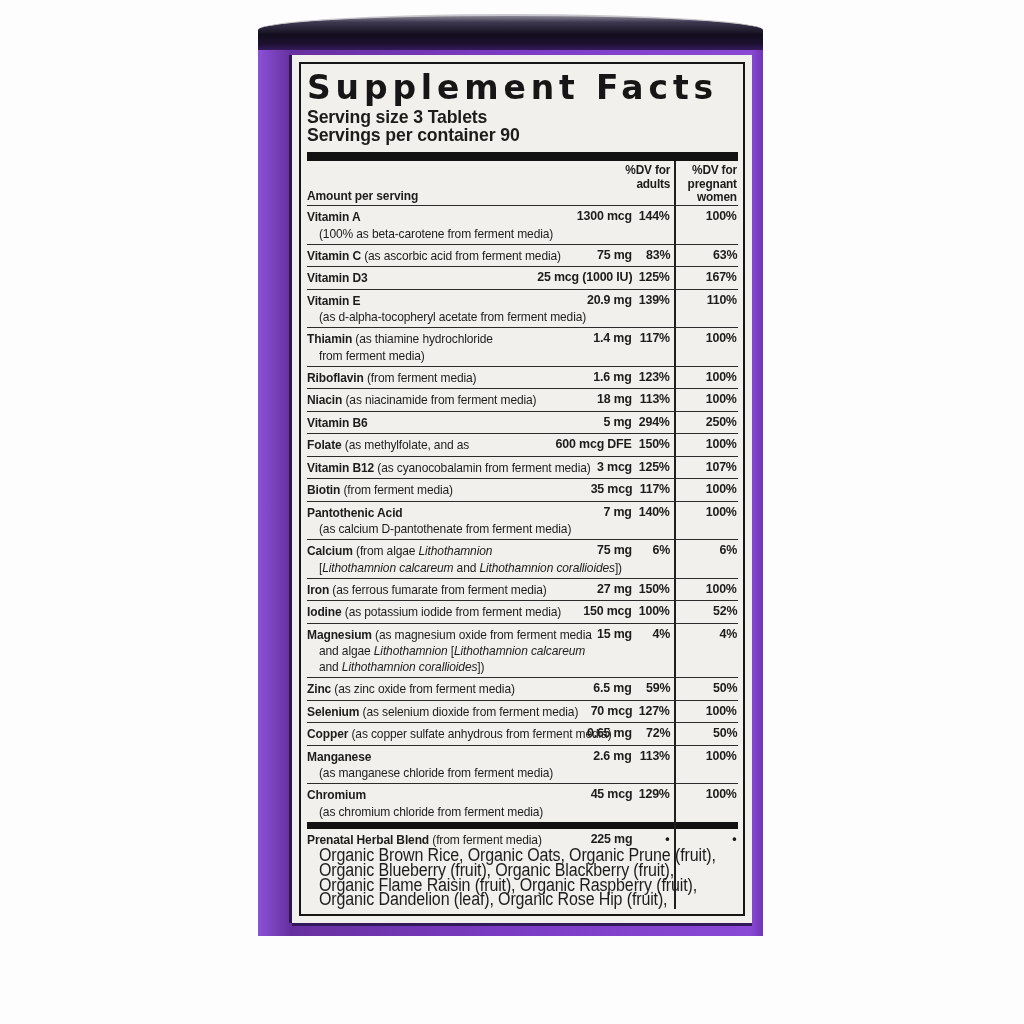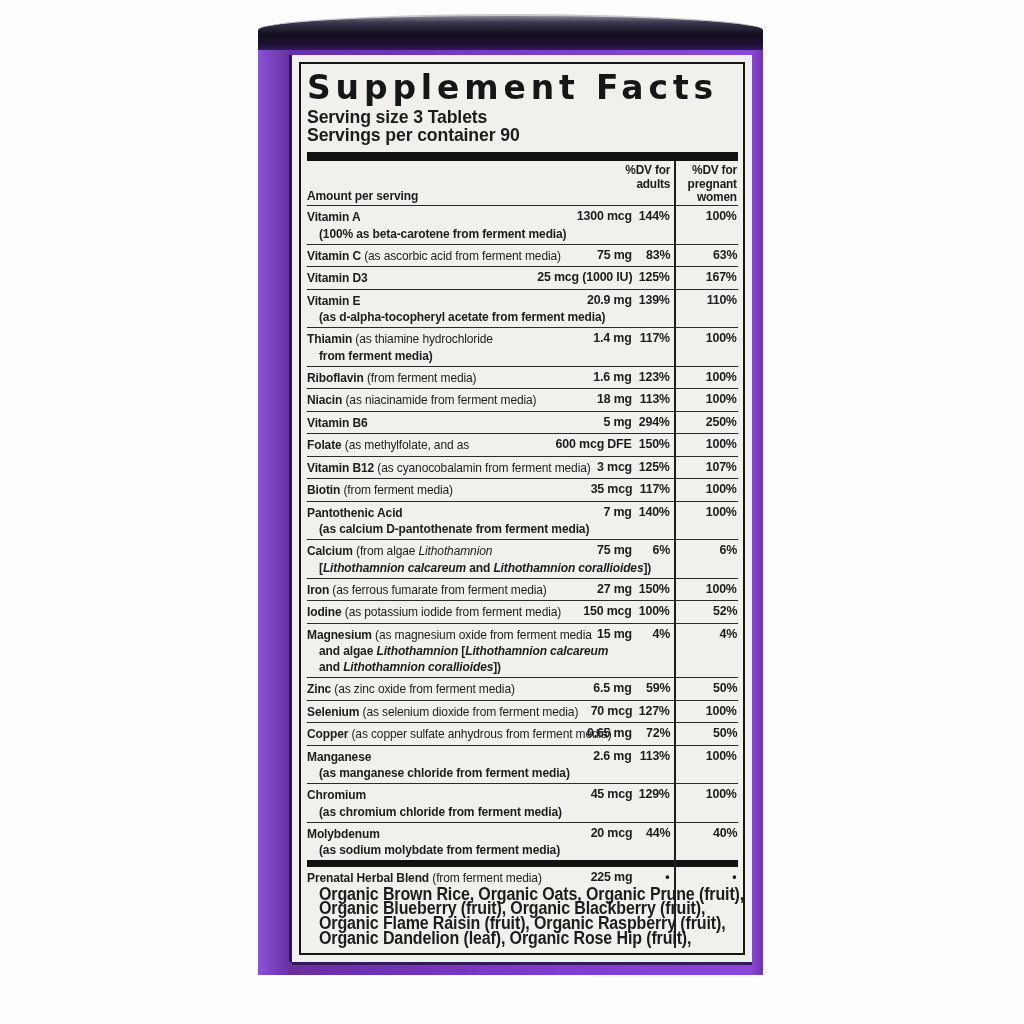--- a/index.html
+++ b/index.html
@@ -59,21 +59,21 @@
   .cond{display:inline-block;transform:scaleX(.89);transform-origin:0 50%;white-space:nowrap;letter-spacing:-.15px;}
   .l1{font-size:13.5px;line-height:16.5px;}
   .nm{font-weight:700;}
   .val{
     position:absolute;top:2px;font-size:13.5px;line-height:16px;font-weight:700;
     white-space:nowrap;transform:scaleX(.92);transform-origin:100% 50%;letter-spacing:-.2px;
   }
   .amt{right:106px;}
   .dv1{right:68px;}
   .dv2{right:1px;}
-  .subline{padding-left:12px;font-size:13.5px;line-height:16px;font-weight:bold;}
+  .subline{padding-left:12px;font-size:13.5px;line-height:16px;}
   .subline.herb{font-size:18px;line-height:14.8px;}
   i{font-style:italic;}
 </style>
 </head>
 <body>
 
 <div class="box">
   <div class="top-dark"></div>
   <div class="body">
     <div class="panel">
@@ -111,21 +111,20 @@
               <div class="row"><span class="cond l1"><b class="nm">Pantothenic Acid</b></span><span class="val amt">7 mg</span><span class="val dv1">140%</span><span class="val dv2">100%</span><div class="subline"><span class="cond">(as calcium D-pantothenate from ferment media)</span></div></div>
               <div class="row"><span class="cond l1"><b class="nm">Calcium</b> (from algae <i>Lithothamnion</i></span><span class="val amt">75 mg</span><span class="val dv1">6%</span><span class="val dv2">6%</span><div class="subline"><span class="cond">[<i>Lithothamnion calcareum</i> and <i>Lithothamnion corallioides</i>])</span></div></div>
               <div class="row"><span class="cond l1"><b class="nm">Iron</b> (as ferrous fumarate from ferment media)</span><span class="val amt">27 mg</span><span class="val dv1">150%</span><span class="val dv2">100%</span></div>
               <div class="row"><span class="cond l1"><b class="nm">Iodine</b> (as potassium iodide from ferment media)</span><span class="val amt">150 mcg</span><span class="val dv1">100%</span><span class="val dv2">52%</span></div>
               <div class="row"><span class="cond l1"><b class="nm">Magnesium</b> (as magnesium oxide from ferment media</span><span class="val amt">15 mg</span><span class="val dv1">4%</span><span class="val dv2">4%</span><div class="subline"><span class="cond">and algae <i>Lithothamnion</i> [<i>Lithothamnion calcareum</i></span></div><div class="subline"><span class="cond">and <i>Lithothamnion corallioides</i>])</span></div></div>
               <div class="row"><span class="cond l1"><b class="nm">Zinc</b> (as zinc oxide from ferment media)</span><span class="val amt">6.5 mg</span><span class="val dv1">59%</span><span class="val dv2">50%</span></div>
               <div class="row"><span class="cond l1"><b class="nm">Selenium</b> (as selenium dioxide from ferment media)</span><span class="val amt">70 mcg</span><span class="val dv1">127%</span><span class="val dv2">100%</span></div>
               <div class="row"><span class="cond l1"><b class="nm">Copper</b> (as copper sulfate anhydrous from ferment media)</span><span class="val amt">0.65 mg</span><span class="val dv1">72%</span><span class="val dv2">50%</span></div>
               <div class="row"><span class="cond l1"><b class="nm">Manganese</b></span><span class="val amt">2.6 mg</span><span class="val dv1">113%</span><span class="val dv2">100%</span><div class="subline"><span class="cond">(as manganese chloride from ferment media)</span></div></div>
               <div class="row"><span class="cond l1"><b class="nm">Chromium</b></span><span class="val amt">45 mcg</span><span class="val dv1">129%</span><span class="val dv2">100%</span><div class="subline"><span class="cond">(as chromium chloride from ferment media)</span></div></div>
-              <div class="row"><span class="cond l1"><b class="nm">Molybdenum</b></span><span class="val amt">20 mcg</span><span class="val dv1">44%</span><span class="val dv2">40%</span><div class="subline"><span class="cond">(as sodium molybdate from ferment media)</span></div></div>
               <div class="thickbar thin"></div>
               <div class="row nob"><span class="cond l1"><b class="nm">Prenatal Herbal Blend</b> (from ferment media)</span><span class="val amt">225 mg</span><span class="val dv1">•</span><span class="val dv2">•</span><div class="subline herb"><span class="cond">Organic Brown Rice, Organic Oats, Organic Prune (fruit),</span></div><div class="subline herb"><span class="cond">Organic Blueberry (fruit), Organic Blackberry (fruit),</span></div><div class="subline herb"><span class="cond">Organic Flame Raisin (fruit), Organic Raspberry (fruit),</span></div><div class="subline herb"><span class="cond">Organic Dandelion (leaf), Organic Rose Hip (fruit),</span></div></div>
             </div>
         </div>
       </div>
     </div>
   </div>
 </div>
 
 </body></html>

